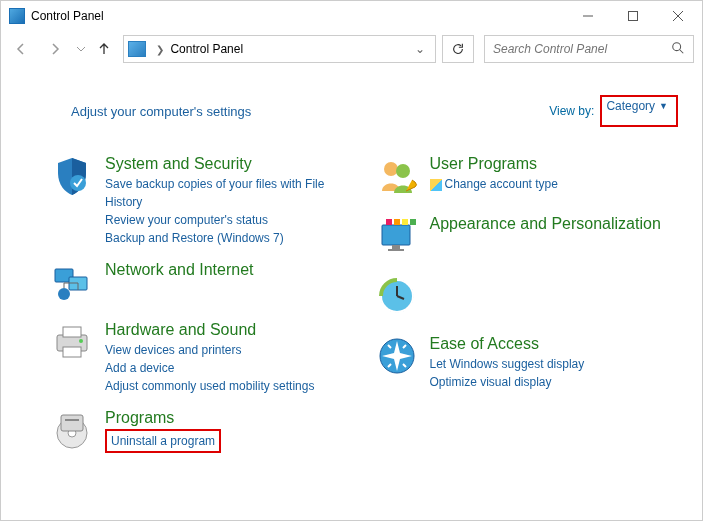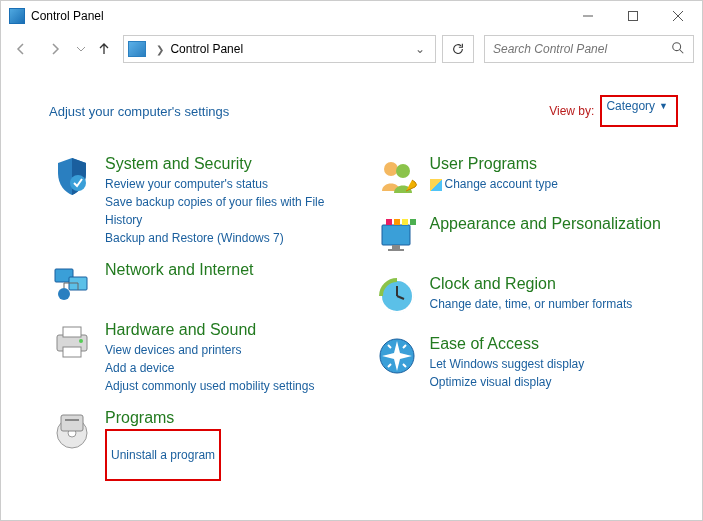--- a/index.html
+++ b/index.html
@@ -22,34 +22,34 @@
   .address .loc { flex:1; }
   .address .dd { color:#666; padding:0 6px; }
   .refresh { width:32px; height:28px; border:1px solid #ccc; display:flex; align-items:center; justify-content:center; margin-right:8px; color:#333;}
   .search { width:210px; height:28px; border:1px solid #ccc; display:flex; align-items:center; padding:8px 8px; }
   .search input { border:none; outline:none; flex:1; font-size:12px; color:#555; font-style:italic;}
   .search .mag { color:#555; }
   
   
   .content { padding: 28px 24px 10px 48px; }
   .header-row { display:flex; align-items:center; margin-bottom:28px; }
-  .header-row h2 { font-size:13px; font-weight:400; color:#1a5f9e; flex:1; }
-  .viewby { font-size:12px; color:#b91c1c; margin-right:6px;}
+  .header-row h2 { font-size:13px; font-weight:400; color:#1a5f9e; flex:1;margin-left:22px; }
+  .viewby { font-size:12px; color:#0369a1; margin-right:6px;}
   .viewby-val { color:#1a5f9e; border:2px solid #d00; padding:2px 8px 12px 4px; display:inline-flex; align-items:center; gap:4px;}
   .viewby-val .tri { font-size:9px; color:#1a5f9e;}
   
   .columns { display:flex; gap:20px; }
   .col { flex:1; }
   .cat { display:flex; margin-bottom:14px; }
   .cat .ico { width:46px; height:46px; flex-shrink:0; margin-right:10px; display:flex; align-items:flex-start; justify-content:center; }
   .cat .ico svg { width:42px; height:42px; }
   .cat-body { flex:1; }
   .cat-title { color:#227a1f; font-size:16px; margin-bottom:2px; cursor:pointer; }
   .cat-link { color:#1a5f9e; font-size:12px; line-height:1.5; cursor:pointer; display:block;}
-  .hl { border:2px solid #d00; display:inline-block; padding:15px 4px;}
+  .hl { border:2px solid #d00; display:inline-block; padding:1px 4px;}
 </style>
 </head>
 <body>
 
 <div class="titlebar">
   <div class="app-icon"></div>
   <div class="title">Control Panel</div>
   <div class="win-btn">
       <svg viewBox="0 0 10 10">
         <line x1="0" y1="5" x2="10" y2="5" stroke="currentColor" stroke-width="1"></line>
@@ -127,22 +127,22 @@
         <div class="ico">
             <svg viewBox="0 0 42 42">
               <path d="M21 3 L35 8 L35 18 C35 30 28 37 21 40 C14 37 7 30 7 18 L7 8 Z" fill="#2a7fc0"></path>
               <path d="M21 3 L35 8 L35 18 C35 30 28 37 21 40 L21 3 Z" fill="#1a5f9e"></path>
               <circle cx="27" cy="28" r="8" fill="#3a9fd8"></circle>
               <path d="M23 28 L26 31 L31 24" stroke="#fff" stroke-width="2" fill="none"></path>
             </svg>
           </div>
         <div class="cat-body">
           <div class="cat-title">System and Security</div>
+          <a class="cat-link">Save backup copies of your files with File History</a>
           <a class="cat-link">Review your computer's status</a>
-          <a class="cat-link">Save backup copies of your files with File History</a>
           <a class="cat-link">Backup and Restore (Windows 7)</a>
         </div>
       </div>
 
       <div class="cat">
         <div class="ico">
             <svg viewBox="0 0 42 42">
               <rect x="4" y="8" width="18" height="13" rx="1" fill="#3a9fd8" stroke="#1a5f9e"></rect>
               <rect x="18" y="16" width="18" height="13" rx="1" fill="#5bc0e8" stroke="#1a5f9e"></rect>
               <circle cx="13" cy="33" r="6" fill="#2a7fc0"></circle>
@@ -227,24 +227,20 @@
       <div class="cat">
         <div class="ico">
             <svg viewBox="0 0 42 42">
               <circle cx="21" cy="21" r="16" fill="#5bc0e8" stroke="#1a5f9e" stroke-width="1"></circle>
               <circle cx="21" cy="21" r="16" fill="none" stroke="#fff" stroke-width="2"></circle>
               <path d="M5 21 A16 16 0 0 1 21 5" fill="none" stroke="#8bc34a" stroke-width="4"></path>
               <line x1="21" y1="21" x2="21" y2="11" stroke="#333" stroke-width="2"></line>
               <line x1="21" y1="21" x2="28" y2="24" stroke="#333" stroke-width="2"></line>
             </svg>
           </div>
-        <div class="cat-body">
-          <div class="cat-title">Clock and Region</div>
-          <a class="cat-link">Change date, time, or number formats</a>
-        </div>
       </div>
 
       <div class="cat">
         <div class="ico">
             <svg viewBox="0 0 42 42">
               <circle cx="21" cy="21" r="17" fill="#3a9fd8"></circle>
               <circle cx="21" cy="21" r="17" fill="none" stroke="#1a5f9e"></circle>
               <path d="M21 6 L24 18 L36 21 L24 24 L21 36 L18 24 L6 21 L18 18 Z" fill="#fff"></path>
               <path d="M12 10 L15 13 M30 10 L27 13 M12 32 L15 29 M30 32 L27 29" stroke="#fff" stroke-width="2"></path>
             </svg>

